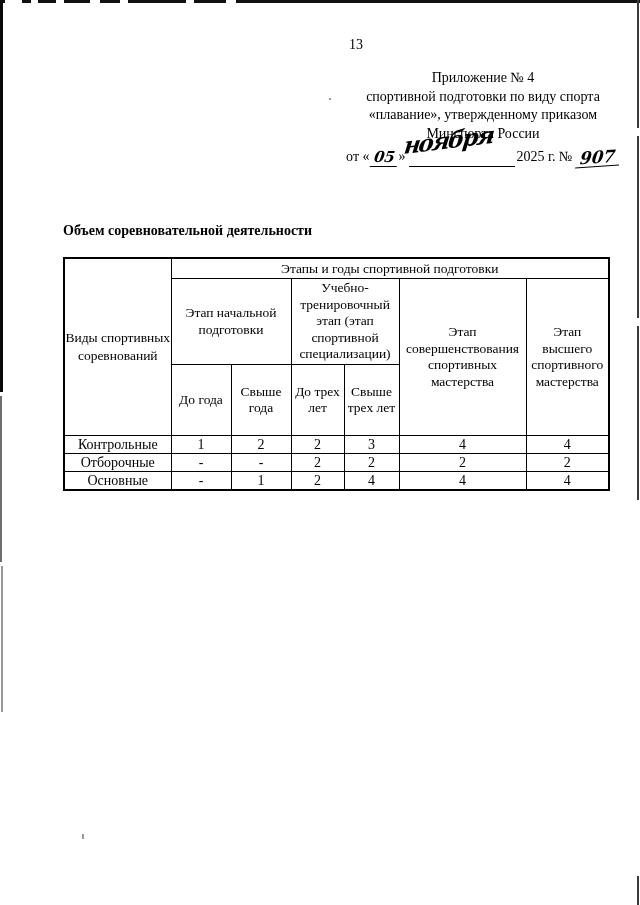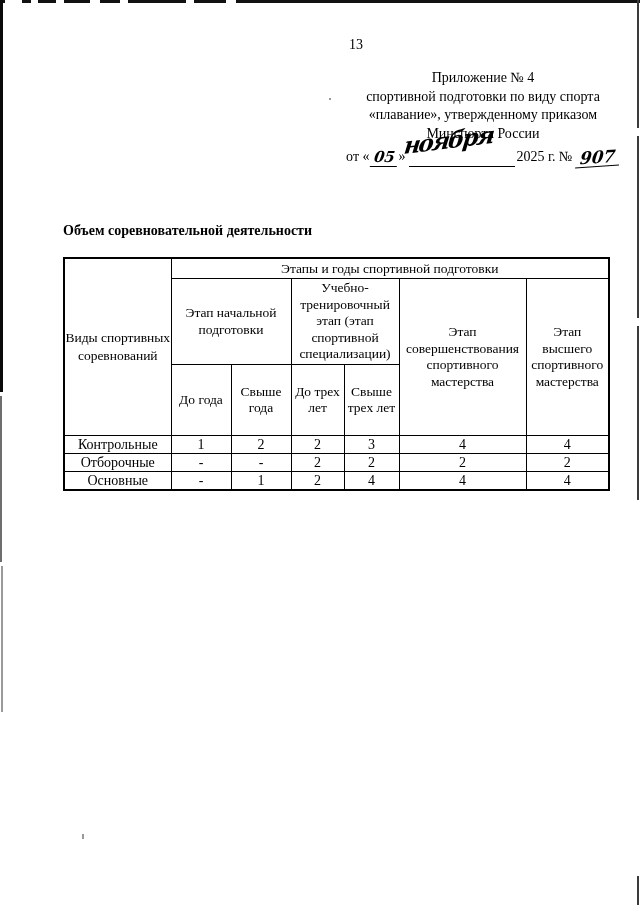--- a/index.html
+++ b/index.html
@@ -140,21 +140,21 @@
       <col style="width:83px">
     </colgroup>
     <tbody>
       <tr class="r-top">
         <td rowspan="3">Виды спортивных соревнований</td>
         <td colspan="6">Этапы и годы спортивной подготовки</td>
       </tr>
       <tr class="r-group">
         <td colspan="2">Этап начальной подготовки</td>
         <td colspan="2" class="c-narrow">Учебно-тренировочный этап (этап спортивной специализации)</td>
-        <td rowspan="2" class="c-narrow">Этап совершенствования спортивного мастерства</td>
+        <td rowspan="2" class="c-narrow">Этап совершенствования спортивных мастерства</td>
         <td rowspan="2" class="c-narrow">Этап высшего спортивного мастерства</td>
       </tr>
       <tr class="r-sub">
         <td>До года</td>
         <td>Свыше года</td>
         <td>До трех лет</td>
         <td>Свыше трех лет</td>
       </tr>
       <tr class="r-data">
         <td>Контрольные</td>

